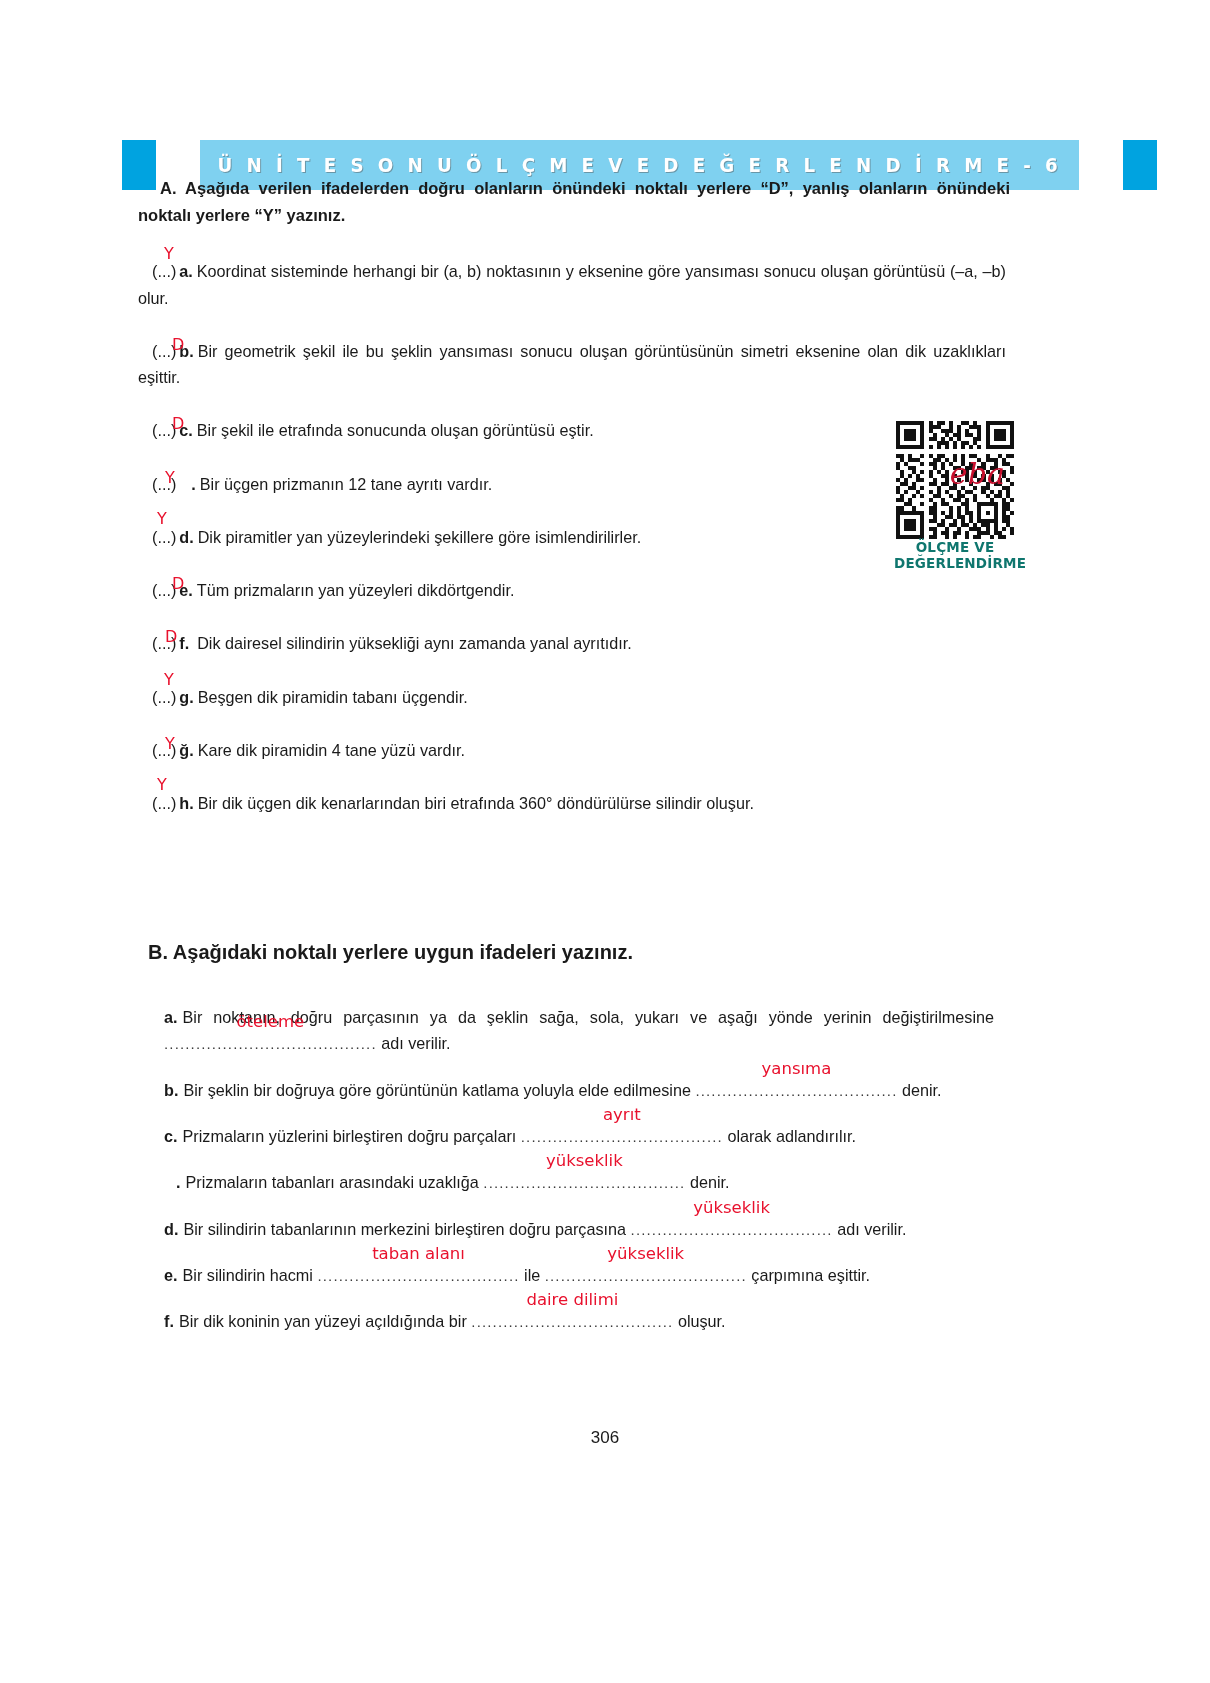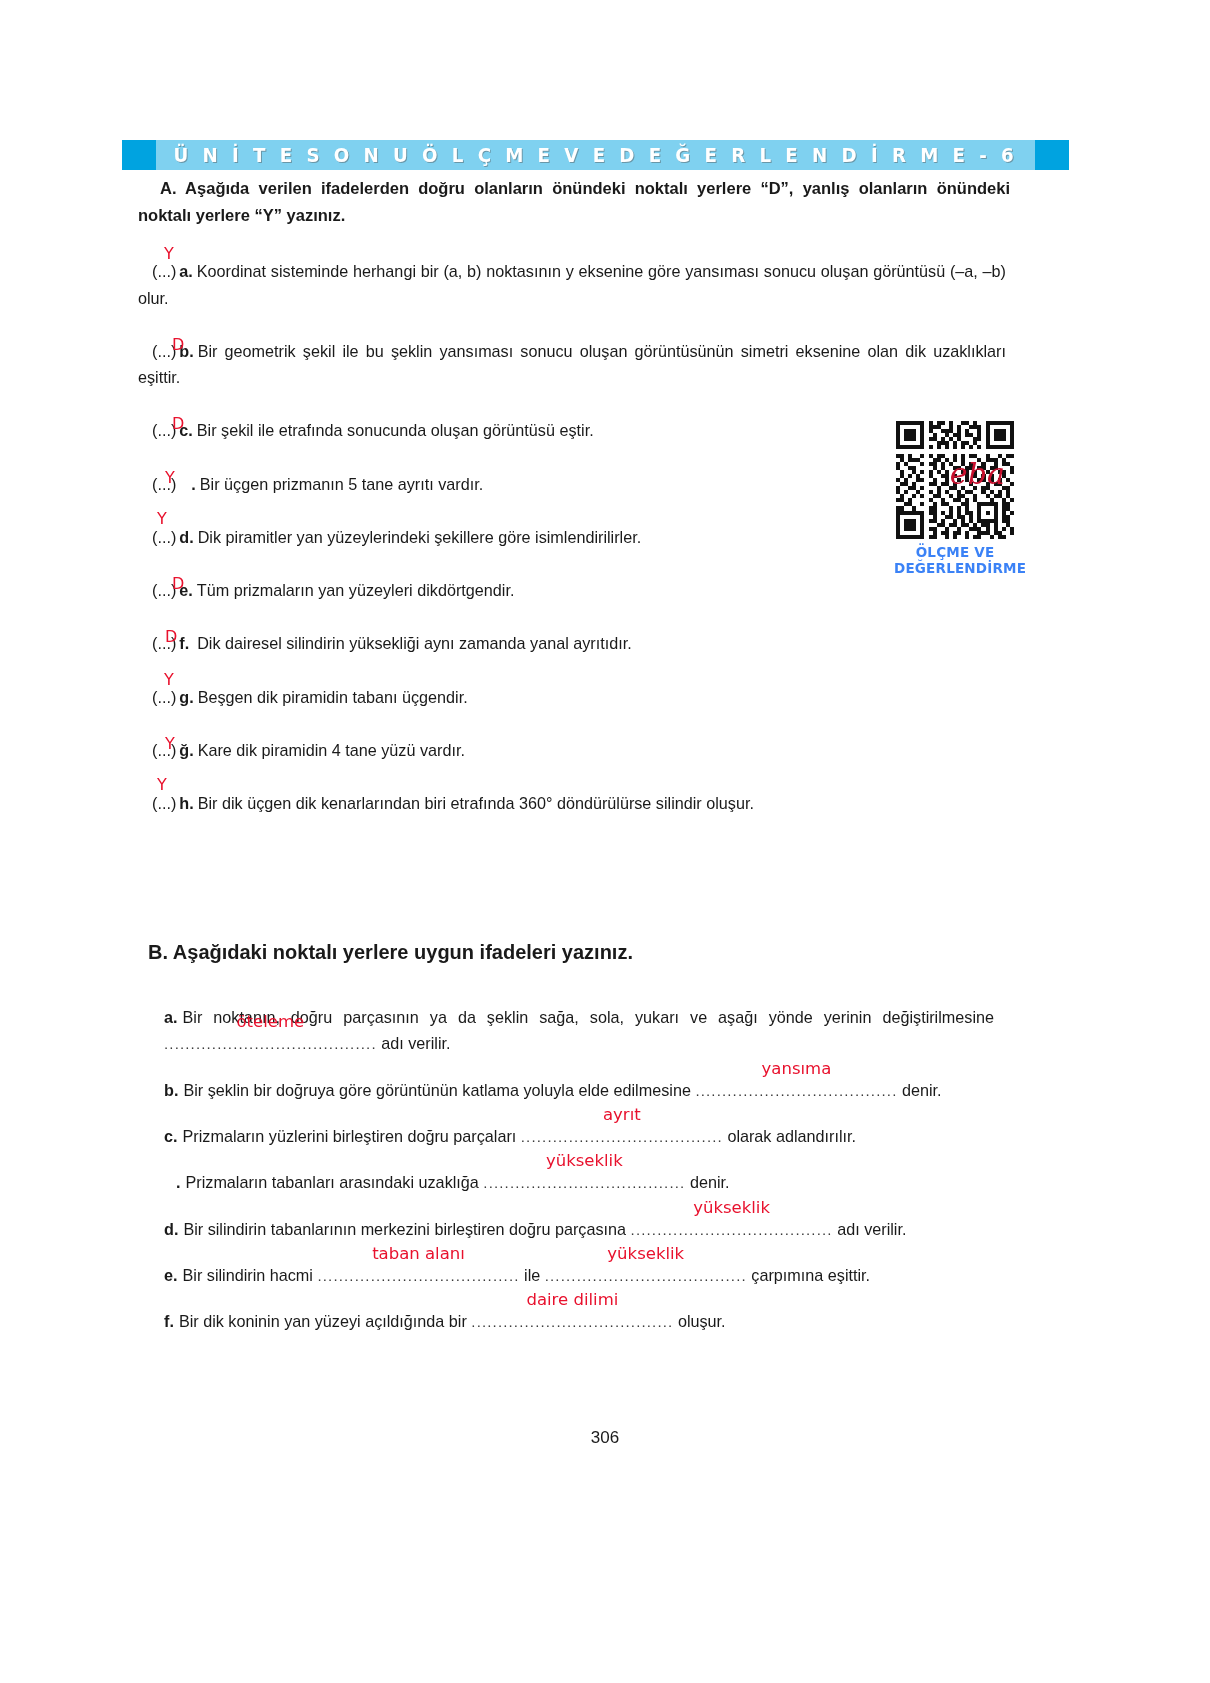--- a/index.html
+++ b/index.html
@@ -22,23 +22,24 @@
     width: 1210px;
     height: 1683px;
   }
 
   
   .banner {
     position: absolute;
     left: 122px;
     top: 140px;
     width: 880px;
-    height: 30px;
+    height: 50px;
     display: flex;
     align-items: stretch;
+    gap: 44px;
   }
   .banner-cap {
     width: 34px;
     background: #00a3e0;
     flex: 0 0 34px;
   }
   .banner-mid {
     flex: 1 1 auto;
     background: #7fd1f0;
     display: flex;
@@ -136,26 +137,25 @@
     width: 122px;
     text-align: center;
   }
   .qr-img {
     width: 118px;
     height: 118px;
     display: block;
     margin: 0 auto;
   }
   .qr-caption {
-    margin-top: 5px;
     font-family: "DejaVu Sans", sans-serif;
     font-weight: bold;
     font-size: 13.5px;
     line-height: 1.22;
-    color: #3b82f6;
+    color: #0f766e;
     letter-spacing: 0.2px;
   }
 
   
   .fill-list {
     margin: 16px;
     padding: 0;
     list-style: none;
   }
   .fill-item {
@@ -465,21 +465,21 @@
 
       <li class="tf-item wrap" style="width:868px;">
         <span class="paren"><span>(</span><span>...</span><span>)</span><span class="ans p-on-right">D</span></span><span class="lbl">b.</span><span class="txt">Bir geometrik şekil ile bu şeklin yansıması sonucu oluşan görüntüsünün simetri eksenine olan dik uzaklıkları eşittir.</span>
       </li>
 
       <li class="tf-item">
         <span class="paren"><span>(</span><span>...</span><span>)</span><span class="ans p-on-right">D</span></span><span class="lbl">c.</span><span class="txt">Bir şekil ile etrafında sonucunda oluşan görüntüsü eştir.</span>
       </li>
 
       <li class="tf-item">
-        <span class="paren"><span>(</span><span>...</span><span>)</span><span class="ans p-on-mid">Y</span></span><span class="lbl" style="margin-left:12px;">.</span><span class="txt">Bir üçgen prizmanın 5 tane ayrıtı vardır.</span>
+        <span class="paren"><span>(</span><span>...</span><span>)</span><span class="ans p-on-mid">Y</span></span><span class="lbl" style="margin-left:12px;">.</span><span class="txt">Bir üçgen prizmanın 12 tane ayrıtı vardır.</span>
       </li>
 
       <li class="tf-item">
         <span class="paren"><span>(</span><span>...</span><span>)</span><span class="ans p-above-left">Y</span></span><span class="lbl">d.</span><span class="txt">Dik piramitler yan yüzeylerindeki şekillere göre isimlendirilirler.</span>
       </li>
 
       <li class="tf-item">
         <span class="paren"><span>(</span><span>...</span><span>)</span><span class="ans p-on-right">D</span></span><span class="lbl">e.</span><span class="txt">Tüm prizmaların yan yüzeyleri dikdörtgendir.</span>
       </li>
 

